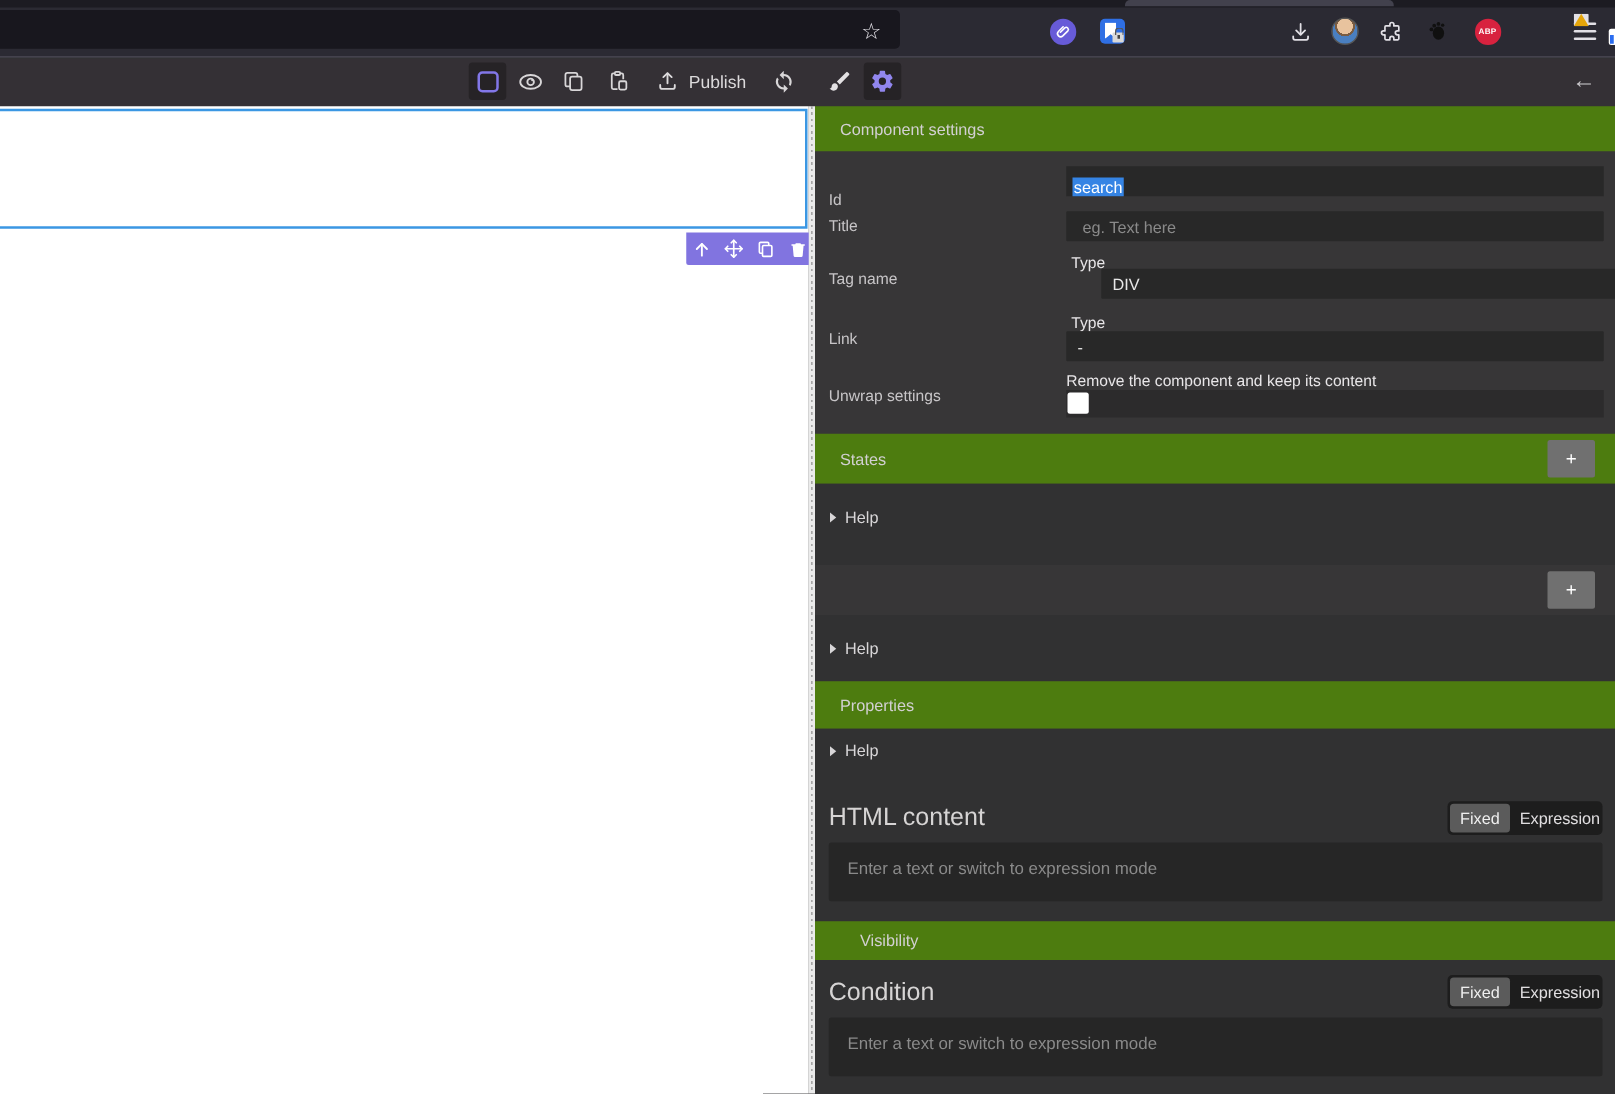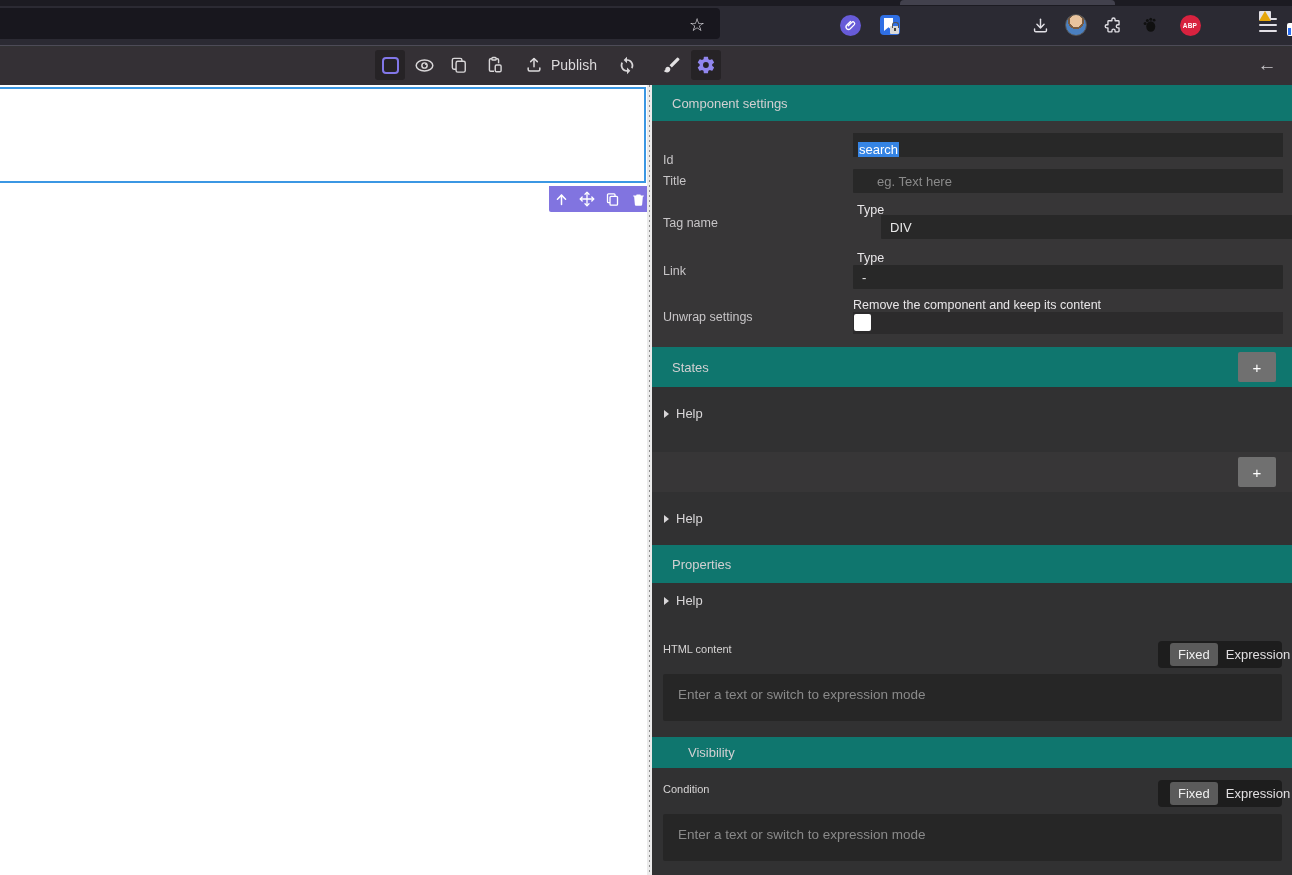--- a/index.html
+++ b/index.html
@@ -52,37 +52,37 @@
   .canvas { position:absolute; left:0; top:85px; width:647px; height:790px; background:#ffffff; }
   .edge-strip { position:absolute; left:647px; top:85px; width:5px; height:790px; background:#ebebeb; }
   .edge-strip::before { content:""; position:absolute; left:2px; top:0; width:1px; height:100%;
     background:repeating-linear-gradient(to bottom,#8f8f8f 0 2px,transparent 2px 5px); }
   .selection-box { position:absolute; left:-4px; top:2px; width:650px; height:96px; border:2px solid #3b97e3; pointer-events:none; }
   .sel-toolbar { position:absolute; left:549px; top:101px; width:102px; height:26px; background:#8174e0; display:flex; align-items:center; justify-content:space-around; border-radius:0 0 2px 2px; }
   .sel-toolbar .sbtn { width:22px; height:22px; display:flex; align-items:center; justify-content:center; color:#fff; }
 
   
   .panel { position:absolute; left:652px; top:85px; width:640px; height:790px; background:#373637; color:#cfcdcf; font-size:13px; }
-  .sec-header { position:absolute; left:0; width:640px; background:#0f766e; display:flex; align-items:center; }
+  .sec-header { position:absolute; left:0; width:640px; background:#4d7c0f; display:flex; align-items:center; }
   .sec-header .t { margin-left:20px; font-size:13px; color:#d2d0d2; }
   .p-label { position:absolute; left:11px; font-size:12.5px; color:#c7c5c7; }
-  .p-input { position:absolute; left:201px; width:430px; height:24px; background:#282828; border:none; outline:none; color:#ec4899; font-size:13px; padding:0 24px; font-family:inherit; border-radius:1px; }
+  .p-input { position:absolute; left:201px; width:430px; height:24px; background:#282828; border:none; outline:none; color:#ec4899; font-size:13px; padding:0 13px; font-family:inherit; border-radius:1px; }
   .p-input::placeholder { color:#8a8a8a; }
   .mini-label { position:absolute; left:205px; font-size:12.5px; color:#e8e6e8; }
   .fake-select { position:absolute; left:201px; width:430px; height:24px; background:#282828; color:#e8e8e8; font-size:13px; display:flex; align-items:center; padding-left:9px; border-radius:1px; }
   .sel-text { background:#3584e4; color:#fff; padding:0 1px; }
   .fake-input { position:absolute; left:201px; width:430px; height:24px; background:#282828; display:flex; align-items:center; padding-left:5px; font-size:13px; color:#e8e8e8; }
   .check-strip { position:absolute; left:201px; width:430px; height:22px; background:#2c2b2c; }
   .checkbox { position:absolute; left:202px; width:17px; height:17px; background:#ffffff; border-radius:2px; }
   .add-btn { position:absolute; left:586px; width:38px; height:30px; background:#707070; color:#fff; font-size:15px; display:flex; align-items:center; justify-content:center; border-radius:2px; }
   .help-zone { position:absolute; left:0; width:640px; background:#313132; }
   .help-row { position:absolute; left:12px; display:flex; align-items:center; gap:7px; color:#d8d6d8; font-size:13px; }
   .tri { width:0; height:0; border-top:4px solid transparent; border-bottom:4px solid transparent; border-left:5.5px solid #d8d6d8; }
-  .big-title { position:absolute; left:11px; font-size:11px; color:#d6d4d4; }
-  .mode-toggle { position:absolute; left:506px; width:124px; height:27px; background:#1d1d1d; border-radius:4px; display:flex; align-items:center; padding:12px; }
+  .big-title { position:absolute; left:11px; font-size:20px; color:#d6d4d4; }
+  .mode-toggle { position:absolute; left:506px; width:124px; height:27px; background:#1d1d1d; border-radius:4px; display:flex; align-items:center; padding:2px; }
   .mode-chip { height:23px; display:flex; align-items:center; padding:0 8px; font-size:13px; border-radius:3px; color:#e0dee0; }
   .mode-chip.active { background:#5b5b5b; color:#efefef; }
   .p-textarea { position:absolute; left:11px; width:619px; height:47px; background:#262626; border-radius:2px; display:flex; align-items:flex-start; }
   .p-textarea .ph { margin:13px 0 0 15px; color:#8a8a8a; font-size:13.5px; }
 </style>
 </head>
 <body>
 
 <div class="browser">
   <div class="tabstrip">

